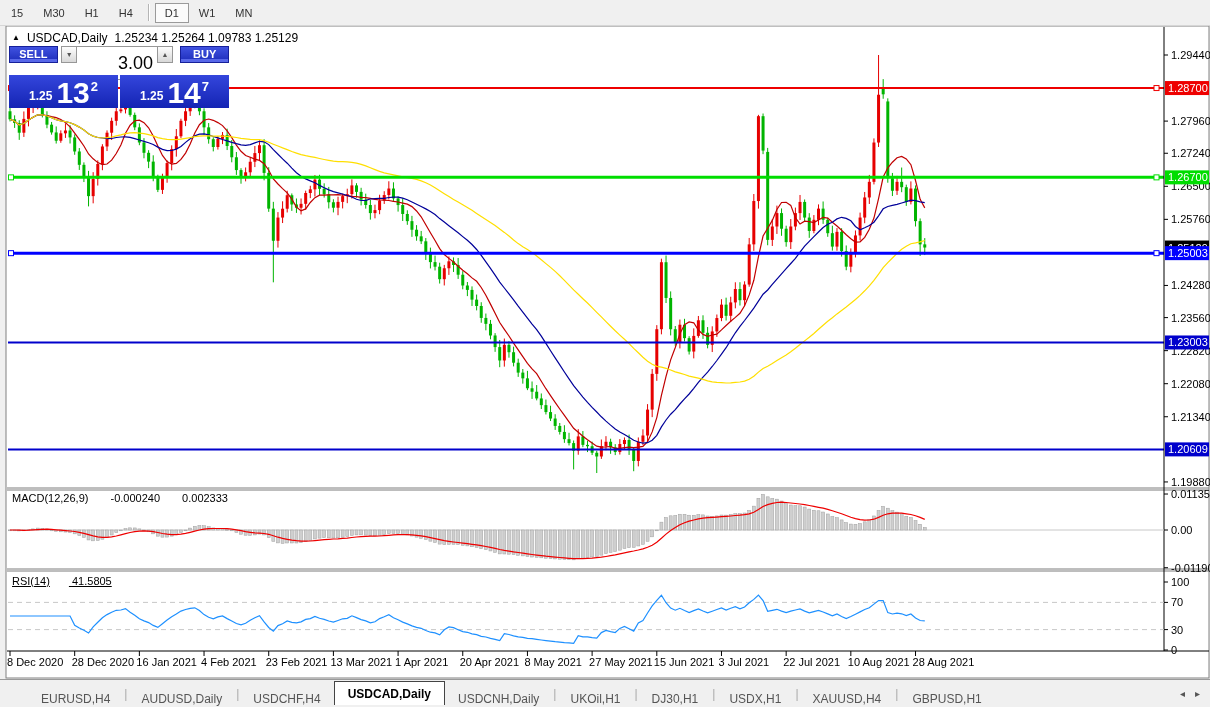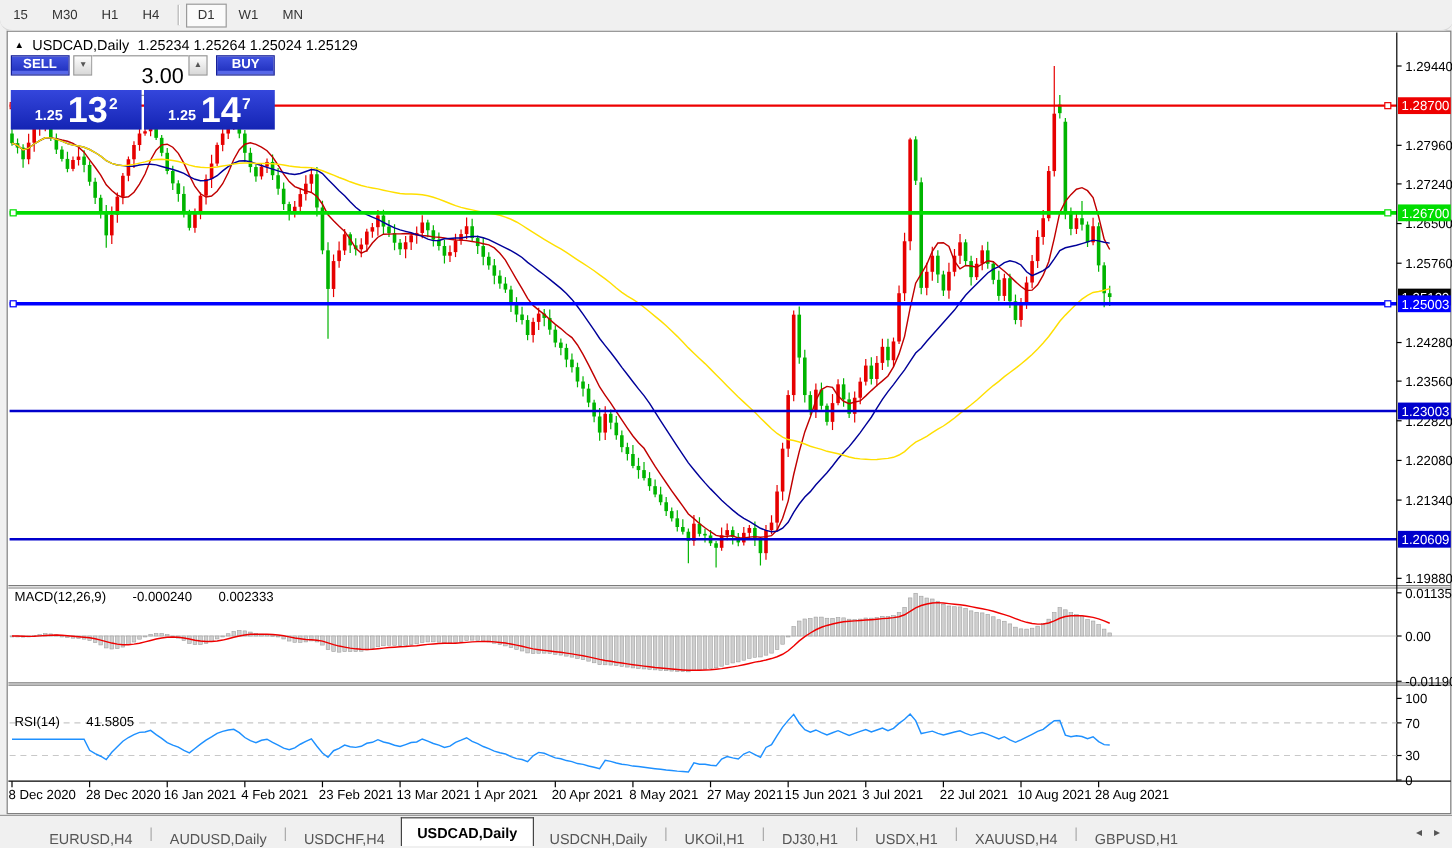--- a/index.html
+++ b/index.html
@@ -9,21 +9,20 @@
     -webkit-user-select:none;user-select:none;
   }
   svg{position:absolute;left:0;top:0;z-index:1;}
   svg text{font-family:"Liberation Sans",sans-serif;}
 
   
   .toolbar{
     position:absolute;left:0;top:0;width:100%;height:25px;background:#f0f0f0;
     border-bottom:1px solid #d6d6d6;display:flex;align-items:center;z-index:6;
     padding-left:1px;
-    border-radius:10px;
   }
   .tf-btn{
     font-size:11px;color:#333;padding:3px 9px;border:1px solid transparent;
     background:transparent;cursor:default;line-height:12px;
   }
   .tf-btn.active{background:#fbfbfb;border:1px solid #9a9a9a;}
   .tf-sep{width:1px;height:17px;background:#b5b5b5;border-right:1px solid #fff;margin:0 5px;}
 
   
   .chart-title{
@@ -56,21 +55,21 @@
     display:flex;align-items:flex-end;justify-content:center;
     padding:1px 4px 3px 4px;cursor:pointer;
   }
   .pb-base{font-size:12px;font-weight:bold;margin:0 4px 2px 0;}
   .pb-big{font-size:30px;font-weight:bold;line-height:25px;}
   .pb-sup{font-size:13px;font-weight:bold;margin-bottom:11px;margin-left:1px;}
 
   
   .ind-label{position:absolute;left:12px;z-index:3;font-size:11px;color:#000;white-space:nowrap;}
   .macd-label{top:492px;}
-  .rsi-label{top:596px;}
+  .rsi-label{top:575px;text-decoration:underline;}
   .ind-label span{margin-right:19px;}
 
   
   .tabbar{
     position:absolute;left:0;bottom:0;width:100%;height:28px;background:#f0f0f0;
     border-top:1px solid #9a9a9a;display:flex;align-items:center;z-index:6;
     padding-left:28px;box-sizing:border-box;font-size:12px;color:#555;
   }
   .tab{padding:4px 13px;white-space:nowrap;cursor:pointer;margin-top:10px;}
   .tab.active{
@@ -812,21 +811,21 @@
     <div class="tf-btn">H4</div>
     <div class="tf-sep"></div>
     <div class="tf-btn active">D1</div>
     <div class="tf-btn">W1</div>
     <div class="tf-btn">MN</div>
   </div>
 
 <div class="chart-title">
   <span class="title-arrow">▲</span>
   <span>USDCAD,Daily</span>
-  <span>1.25234 1.25264 1.25024 1.25129</span>
+  <span>1.25234 1.25264 1.09783 1.25129</span>
 </div>
 
 <div class="trade-panel">
   <div class="tp-row1">
     <div class="tp-btn">SELL</div>
     <div class="tp-gap" style="width:4px"></div>
     <div class="tp-spin">▼</div>
     <input class="tp-lot" readonly="" value="3.00" style="">
     <div class="tp-spin">▲</div>
     <div class="tp-gap"></div>

